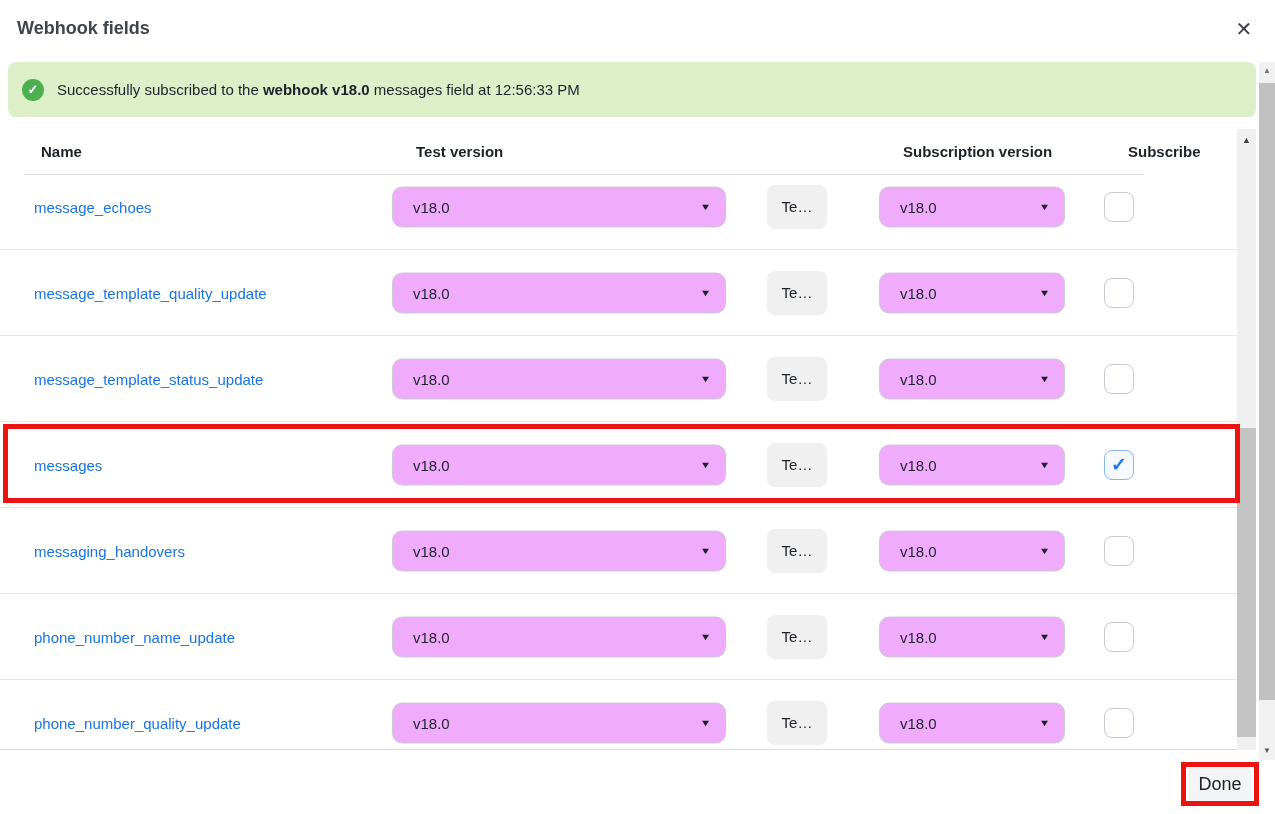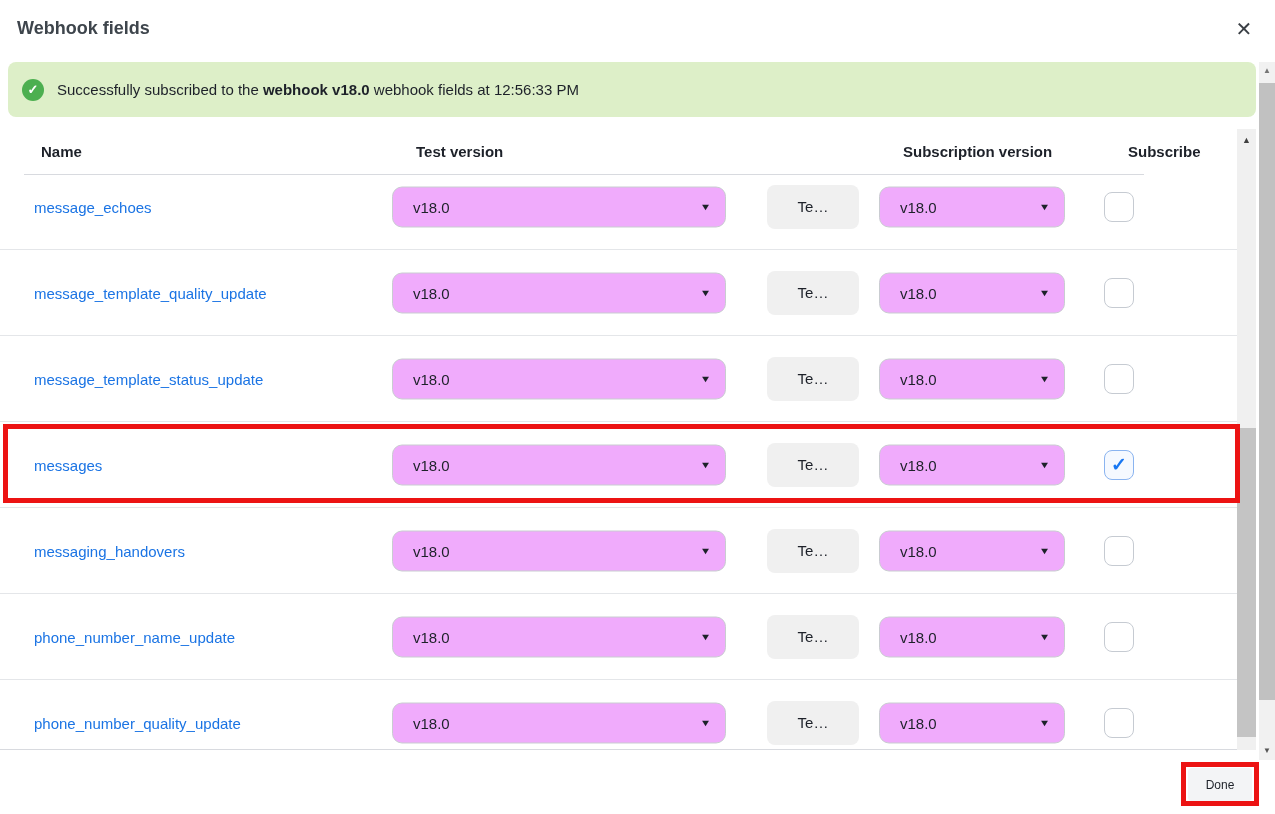--- a/index.html
+++ b/index.html
@@ -72,21 +72,21 @@
   }
   .select-test { left:392px; width:334px; }
   .select-sub  { left:879px; width:186px; }
   .select-value { font-size:15px; color:#1d2129; padding-left:20px; }
   .caret {
     position:absolute; right:15px; top:50%; transform:translateY(-50%) scaleX(1.3);
     font-size:9px; color:#1d2129;
   }
   .test-btn {
     position:absolute; left:767px; top:50%; transform:translateY(-50%);
-    width:92px; height:44px; background:#f0f0f0; border:none; border-radius:8px;
+    width:60px; height:44px; background:#f0f0f0; border:none; border-radius:8px;
     font-size:15px; color:#1d2129; font-family:inherit; cursor:pointer;
   }
   .checkbox {
     position:absolute; left:1104px; top:50%; transform:translateY(-50%);
     width:30px; height:30px; background:#fff;
     border:1px solid #c6cbd2; border-radius:8px; cursor:pointer;
     display:flex; align-items:center; justify-content:center;
   }
   .checkbox .checkmark { display:none; }
   .checkbox.checked { border-color:#8ab4f0; background:#f5f9ff; }
@@ -121,21 +121,21 @@
   }
   .outer-scrollbar .thumb {
     position:absolute; top:21px; left:0; width:100%; height:617px;
     background:#c1c1c1; cursor:pointer;
   }
 
   
   .done-btn {
     position:absolute; left:1188px; top:768px; width:64px; height:33px;
     background:#f3f4f6; border:none; border-radius:4px;
-    font-size:12px; color:#1d2129; font-family:inherit; cursor:pointer;
+    font-size:18px; color:#1d2129; font-family:inherit; cursor:pointer;
   }
 
   
   .annotation-row {
     position:absolute; left:3px; top:424px; width:1237px; height:79px;
     border:5px solid #ec1313; z-index:50; pointer-events:none;
   }
   .annotation-done {
     position:absolute; left:1181px; top:762px; width:78px; height:44px;
     border:5px solid #ec1313; z-index:50; pointer-events:none;
@@ -146,21 +146,21 @@
 
 <div class="page">
 
   <div class="modal-title">Webhook fields</div>
   <button class="close-btn">✕</button>
 
   <div class="banner">
     <span class="banner-icon">
       <span>✓</span>
     </span>
-    <span class="banner-text"><span>Successfully subscribed to the </span><b>webhook v18.0</b><span> webhook fields at 12:56:33 PM</span></span>
+    <span class="banner-text"><span>Successfully subscribed to the </span><b>webhook v18.0</b><span> messages field at 12:56:33 PM</span></span>
   </div>
 
   <div class="thead">
     <span class="hlabel h-name">Name</span>
     <span class="hlabel h-test">Test version</span>
     <span class="hlabel h-sub">Subscription version</span>
     <span class="hlabel h-subscribe">Subscribe</span>
   </div>
 
   <div class="tbody-viewport">

